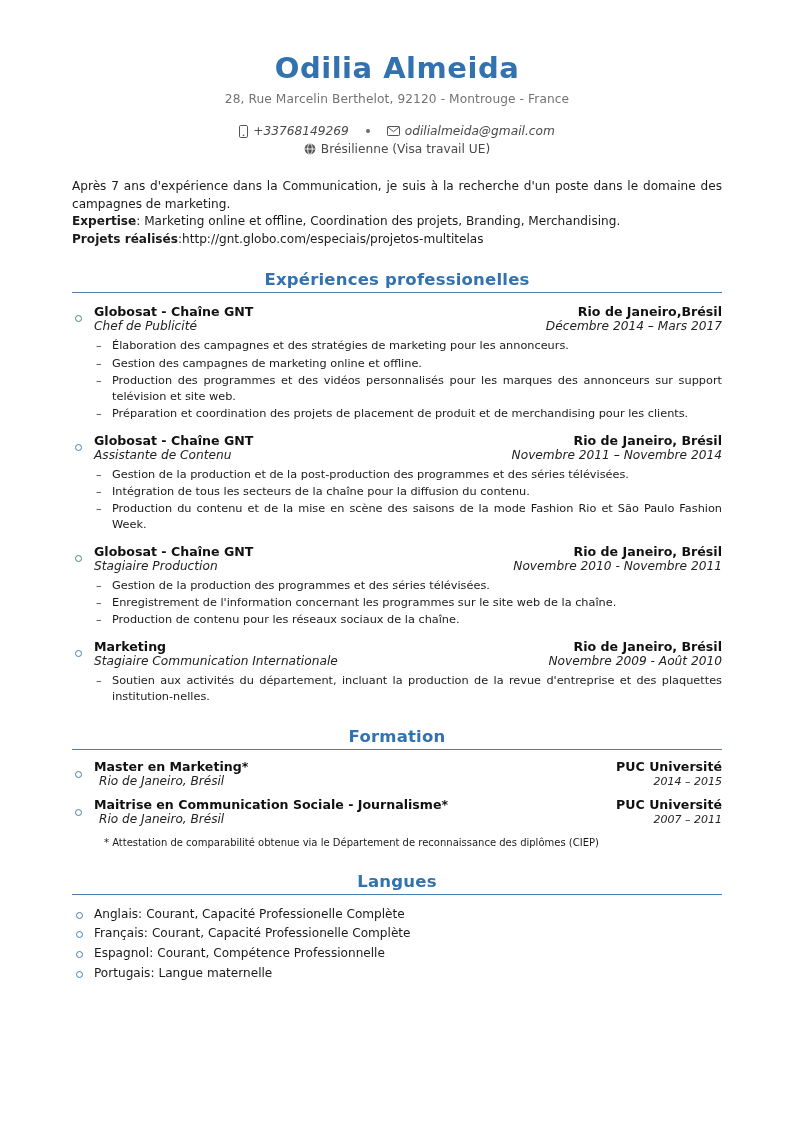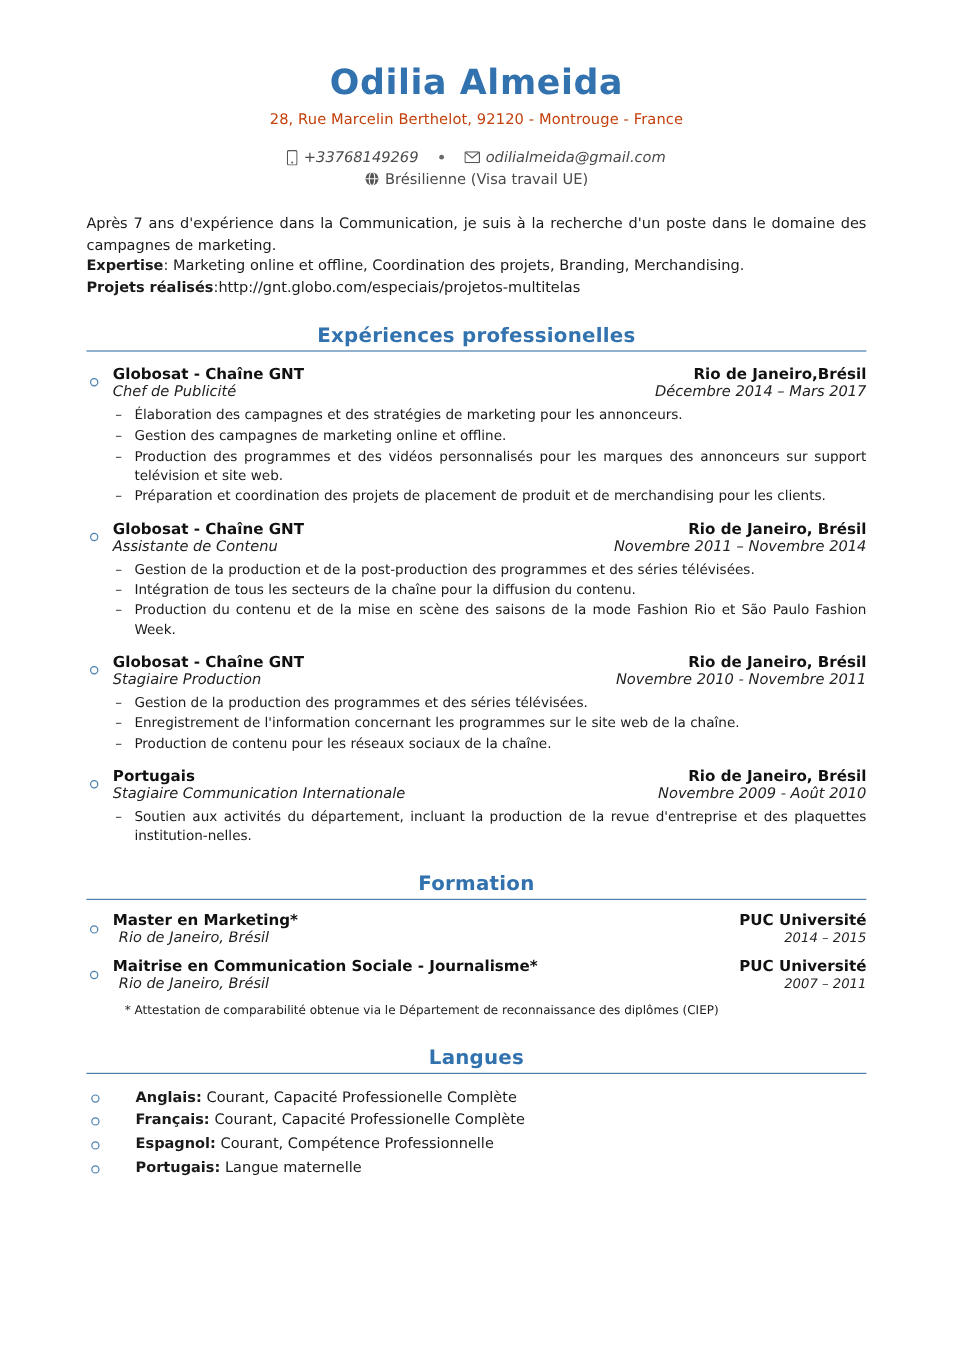--- a/index.html
+++ b/index.html
@@ -27,21 +27,21 @@
   }
   .cv-name {
     font-size: 29px;
     font-weight: bold;
     color: #3272AE;
     letter-spacing: 0.5px;
     line-height: 1.15;
   }
   .cv-address {
     font-size: 12.2px;
-    color: #c2410c;
+    color: #737373;
     margin-top: 7px;
     letter-spacing: 0.1px;
   }
   .cv-contact-line {
     font-size: 12.2px;
     color: #4a4a4a;
     margin-top: 18px;
     display: flex;
     justify-content: center;
     align-items: center;
@@ -223,21 +223,21 @@
   .lang-marker {
     position: absolute;
     left: 4px;
     top: 7px;
     width: 5px;
     height: 5px;
     border: 1px solid #4a7fae;
     border-radius: 50%;
     background: #ffffff;
   }
-  .lang-name { font-weight: bold; margin-left: 19px; }
+  .lang-name { font-weight: normal; }
   .lang-level { margin-left: 4px; }
 </style>
 </head>
 <body>
 
 <div class="page">
 
   <div class="cv-header">
     <div class="cv-name">Odilia Almeida</div>
     <div class="cv-address">28, Rue Marcelin Berthelot, 92120 - Montrouge - France</div>
@@ -338,21 +338,21 @@
       <ul class="bullets">
         <li>Gestion de la production des programmes et des séries télévisées.</li>
         <li>Enregistrement de l'information concernant les programmes sur le site web de la chaîne.</li>
         <li>Production de contenu pour les réseaux sociaux de la chaîne.</li>
       </ul>
     </div>
 
     <div class="entry">
       <span class="entry-marker"></span>
       <div class="entry-row">
-        <div class="entry-org">Portugais</div>
+        <div class="entry-org">Marketing</div>
         <div class="entry-loc">Rio de Janeiro, Brésil</div>
       </div>
       <div class="entry-row">
         <div class="entry-role">Stagiaire Communication Internationale</div>
         <div class="entry-date">Novembre 2009 - Août 2010</div>
       </div>
       <ul class="bullets">
         <li>Soutien aux activités du département, incluant la production de la revue d'entreprise et des plaquettes institution-nelles.</li>
       </ul>
     </div>

